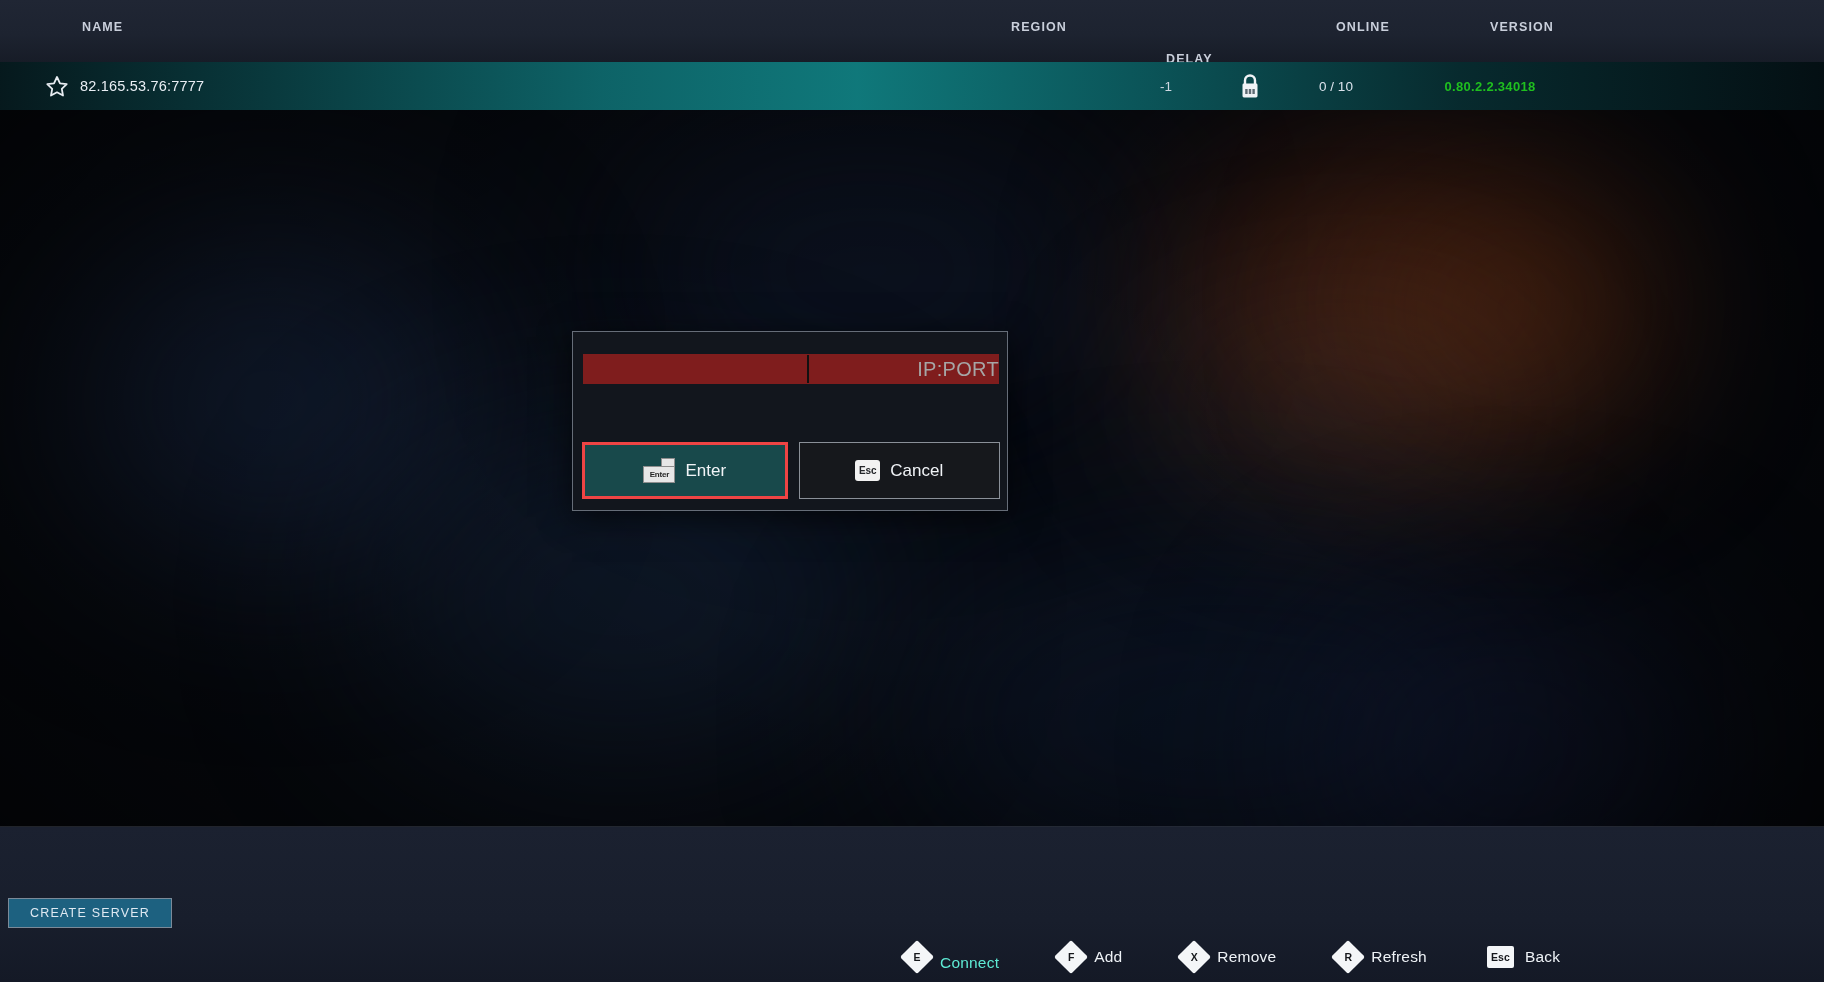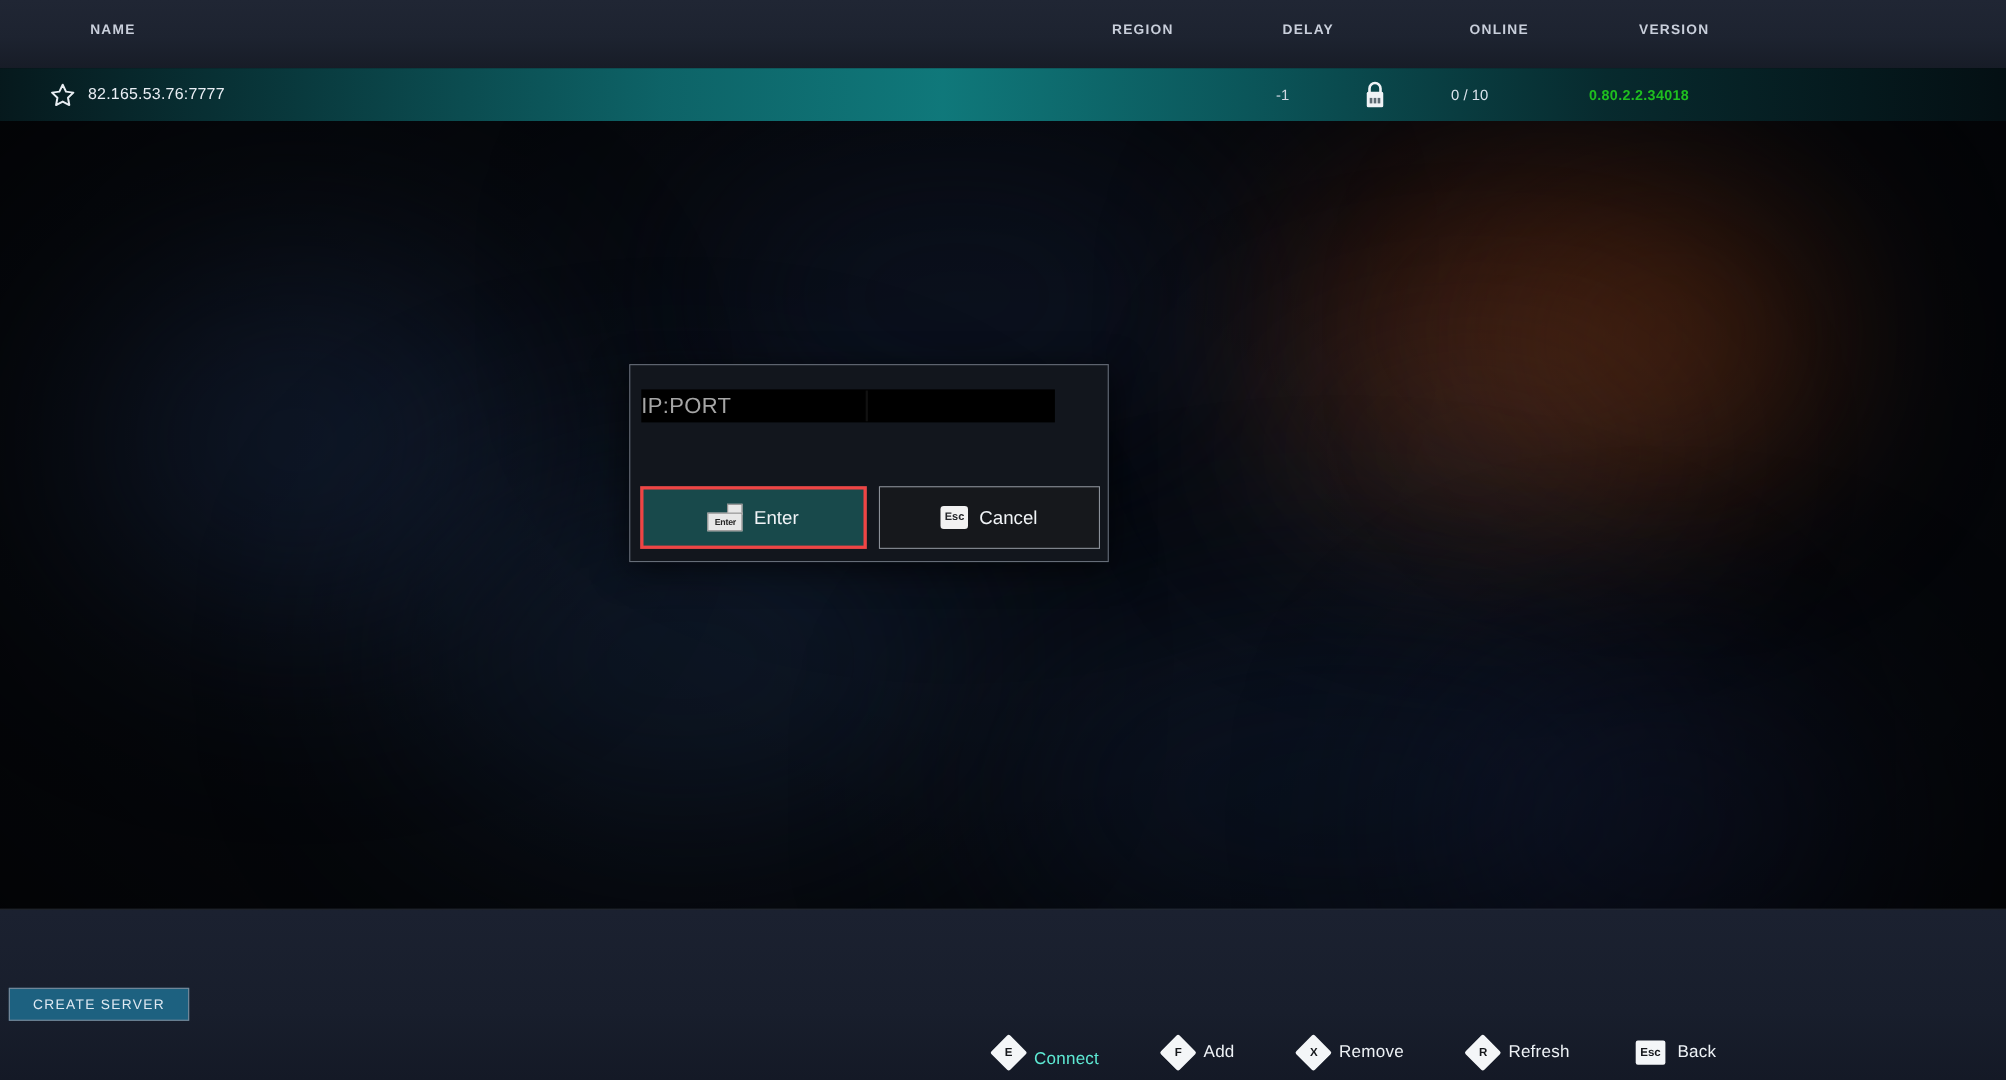--- a/index.html
+++ b/index.html
@@ -55,21 +55,21 @@
   .col-header .ch {
     position:absolute; top:27px;
     font-size:12.5px;
     font-weight:bold;
     letter-spacing:1.1px;
     color:#c9cfdb;
     transform:translateY(-50%);
   }
   .ch-name    { left:82px; }
   .ch-region  { left:1011px; transform:translate(-50%,-50%); }
-  .ch-delay   { left:1166px; transform:translate(-50%,-50%); }
+  .ch-delay   { left:1166px; transform:translate(-50%,-50%);margin-top:32px; }
   .ch-online  { left:1336px; transform:translate(-50%,-50%); }
   .ch-version { left:1490px; transform:translate(-50%,-50%); }
 
   
   .server-row {
     position:absolute; left:0; top:62px;
     width:1824px; height:48px;
     z-index:3;
     background:linear-gradient(90deg,
         rgba(6,26,30,.95) 0%,
@@ -130,26 +130,26 @@
     left:572px; top:331px;
     width:436px; height:180px;
     z-index:20;
     background:#12161d;
     border:1px solid #666d78;
     box-shadow:0 6px 30px rgba(0,0,0,.6);
   }
   .ip-input {
     position:absolute;
     left:10px; top:22px;
-    width:376px; height:30px;
-    background:#000000;
+    width:416px; height:30px;
+    background:#7f1d1d;
     border:none;
     display:flex;
     align-items:center;
-    justify-content:flex-start;
+    justify-content:flex-end;
     cursor:text;
   }
   .ip-placeholder {
     font-size:20px;
     color:#a6a6a6;
     letter-spacing:.3px;
     position:relative;
     user-select:none;
   }
   .ip-caret {

